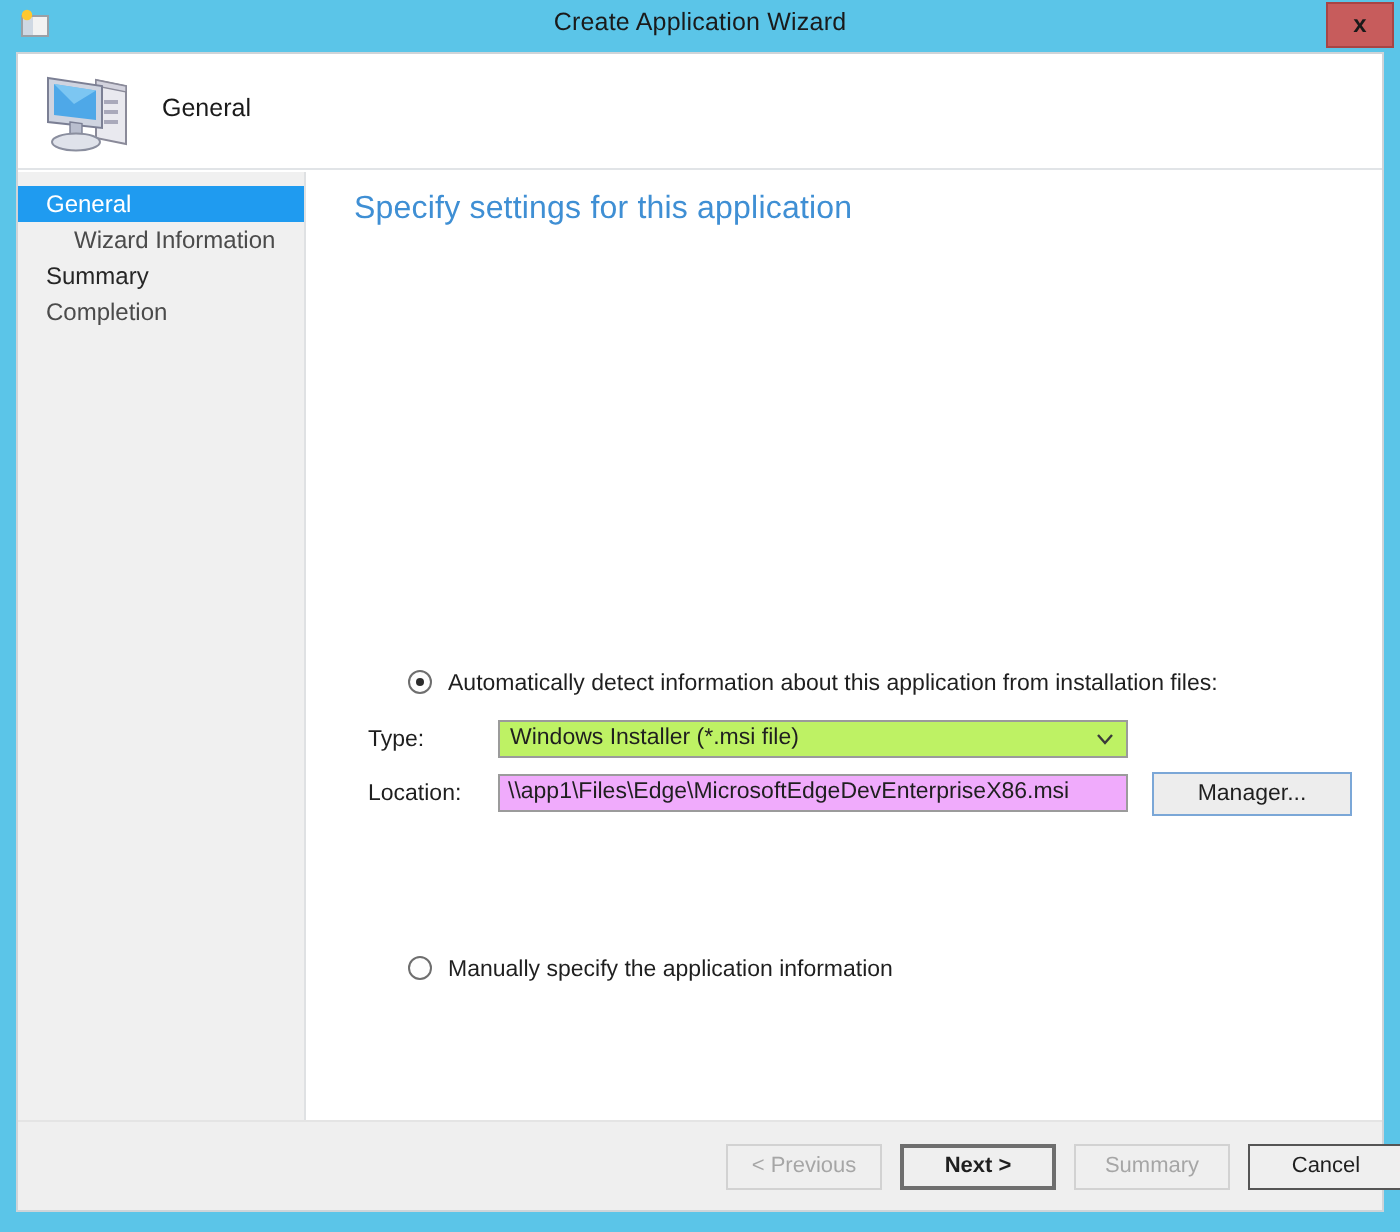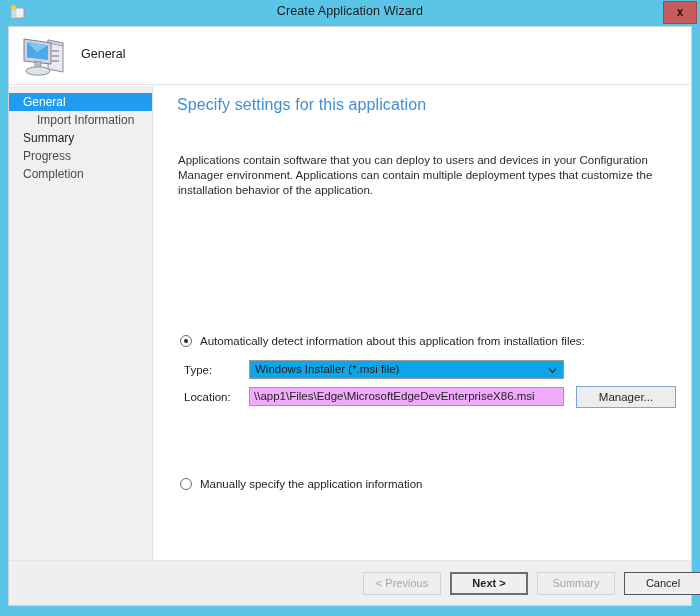--- a/index.html
+++ b/index.html
@@ -139,20 +139,21 @@
     color: #2b2b2b;
     line-height: 15px;
   }
 
   
   .radio-row {
     position: absolute;
     font-size: 11.5px;
     color: #1f1f1f;
     white-space: nowrap;
+    margin-left: 24px;
   }
   .radio-opt1 { left: 26px; top: 249px; }
   .radio-opt2 { left: 26px; top: 392px; }
   .radio {
     display: inline-block;
     width: 12px; height: 12px;
     border: 1px solid #6e6e6e;
     border-radius: 50%;
     background: #fdfdfd;
     vertical-align: -2px;
@@ -175,21 +176,21 @@
     font-size: 11.5px;
     color: #1f1f1f;
   }
   .lbl-type { left: 30px; top: 278px; }
   .lbl-loc  { left: 30px; top: 305px; }
 
   .combo {
     position: absolute;
     left: 95px; top: 274px;
     width: 315px; height: 19px;
-    background: #0ea5e9;
+    background: #bef264;
     border: 1px solid #9b9b9b;
     font-size: 11.5px;
     color: #1f1f1f;
     cursor: pointer;
   }
   .combo-text {
     position: absolute;
     left: 5px; top: 2px;
   }
   .combo-arrow {
@@ -306,31 +307,29 @@
         </svg>
       </span>
       <div class="header-label">General</div>
     </div>
 
     <div class="body-split">
 
       <div class="sidebar">
         <div class="nav-list">
           <div class="nav-item active">General</div>
-          <div class="nav-item indent">Import Information</div>
+          <div class="nav-item indent">Wizard Information</div>
           <div class="nav-item done">Summary</div>
-          <div class="nav-item">Progress</div>
           <div class="nav-item">Completion</div>
         </div>
       </div>
 
       <div class="content">
 
         <div class="page-title">Specify settings for this application</div>
-        <div class="desc">Applications contain software that you can deploy to users and devices in your Configuration Manager environment. Applications can contain multiple deployment types that customize the installation behavior of the application.</div>
 
         <div class="radio-row radio-opt1">
           <span class="radio checked"></span><span>Automatically detect information about this application from installation files:</span>
         </div>
 
         <div class="form-label lbl-type">Type:</div>
         <div class="combo">
           <span class="combo-text">Windows Installer (*.msi file)</span>
           <span class="combo-arrow">
             <svg width="9" height="9" viewBox="0 0 9 9">

